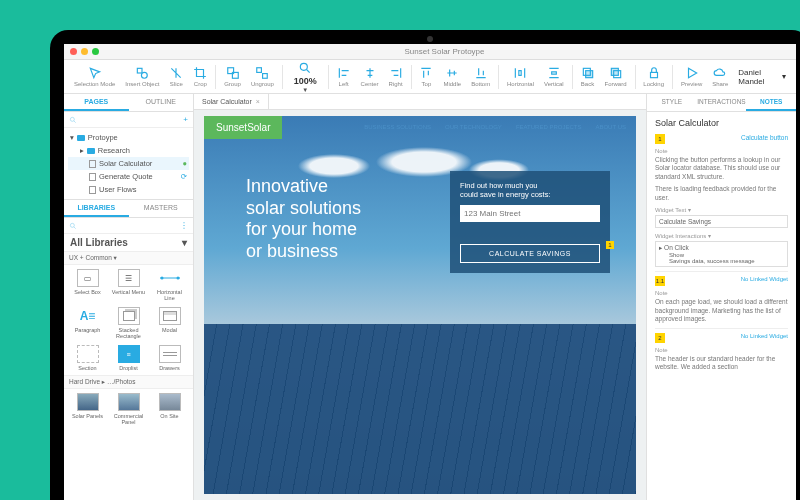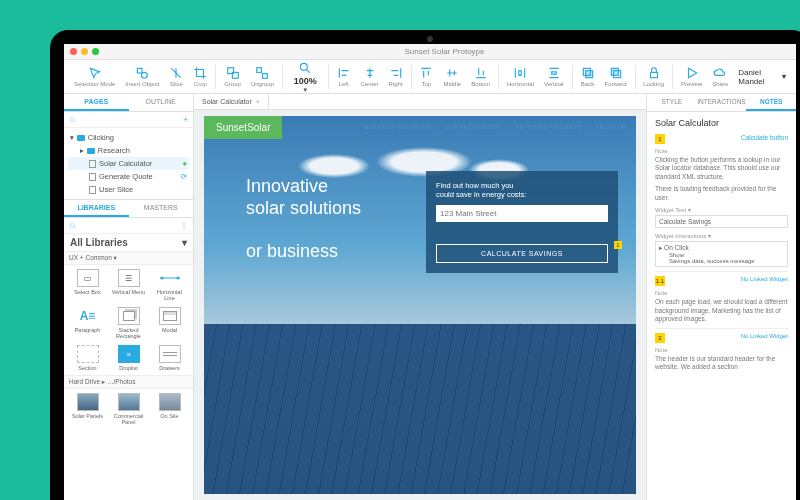--- a/index.html
+++ b/index.html
@@ -40,21 +40,21 @@
   .cat{font-size:6.5px;color:#666;padding:2px 5px;border-top:1px solid #eee;border-bottom:1px solid #eee;background:#fafafa;}
   .center { flex:1; background:#eef1f2; display:flex; flex-direction:column; }
   .tabbar { height:16px; background:#fff; border-bottom:1px solid #e0e0e0; display:flex; align-items:center;}
   .ftab { padding:0 8px; font-size:7px; height:100%; display:flex; align-items:center; gap:4px; border-right:1px solid #e0e0e0;}
   .canvas { flex:1; padding:6px 10px; overflow:hidden;}
   .page { width:100%; height:100%; background:linear-gradient(to bottom,#3a7bb5 0%,#5fa8d3 35%,#a8c8dc 55%,#d0d8db 60%);position:relative;overflow:hidden;padding-left:46px;}
   .logo{position:absolute;left:0;top:0;background:#5cb85c;color:#fff;padding:6px 12px;font-size:10px;font-weight:500;}
   .nav{position:absolute;right:10px;top:8px;display:flex;gap:14px;font-size:6px;color:#4a8fc7;}
   .hero{position:absolute;left:18px;top:60px;color:#fff;}
   .hero h1{font-size:18px;font-weight:300;line-height:1.2;margin-left:24px;}
-  .card{position:absolute;right:18px;top:55px;width:192px;background:rgba(30,80,120,0.85);padding:10px;color:#fff;}
+  .card{position:absolute;right:26px;top:55px;width:160px;background:rgba(30,80,120,0.85);padding:10px;color:#fff;}
   .card p{font-size:7.5px;margin-bottom:6px;}
   .card input{width:100%;padding:4px;font-size:8px;border:none;margin-bottom:22px;}
   .card button{width:100%;padding:5px;background:transparent;border:1px solid #fff;color:#fff;font-size:7px;letter-spacing:0.5px;}
   .badge{position:absolute;width:8px;height:8px;background:#ffd400;font-size:6px;display:flex;align-items:center;justify-content:center;color:#333;}
   .panels{position:absolute;bottom:0;left:0;right:0;height:45%;background:linear-gradient(to bottom,#2a4a6e 0%,#1a3a5a 100%);}
   .panels::before{content:"";position:absolute;inset:0;background:repeating-linear-gradient(100deg,#2a5a8a 0px,#2a5a8a 12px,#1a4a7a 12px,#1a4a7a 13px),repeating-linear-gradient(0deg,transparent 0px,transparent 2px,rgba(0,0,0,.2) 2px,rgba(0,0,0,.2) 3px);opacity:.8;}
   .clouds{position:absolute;left:0;right:0;top:20px;height:80px;}
   .clouds::before{content:"";position:absolute;width:300px;height:40px;left:40px;top:10px;background:radial-gradient(ellipse 60px 20px at 30% 50%,#fff 40%,transparent 60%),radial-gradient(ellipse 80px 25px at 60% 40%,#fff 40%,transparent 60%),radial-gradient(ellipse 50px 18px at 85% 60%,#fff 40%,transparent 60%);opacity:.9;}
   .right { width:150px; background:#fff; border-left:1px solid #e0e0e0; display:flex; flex-direction:column; padding:0;}
   .rtabs{display:flex;border-bottom:1px solid #e0e0e0;}
@@ -278,21 +278,21 @@
               <circle cx="10" cy="10" r="6"></circle>
               <path d="M15 15l5 5"></path>
             </svg>
             <span style="flex:1"></span>
             <span style="color:#29abe2">+</span>
           </div>
         <div class="tree">
           <div class="tree-item">
               <span>▾</span>
               <span class="folder-ic"></span>
-              <span>Clicking</span>
+              <span>Protoype</span>
             </div>
           <div class="tree-item" style="padding-left:12px">
               <span>▸</span>
               <span class="folder-ic"></span>
               <span>Research</span>
             </div>
           <div class="tree-item sel" style="padding-left:12px">
               <span style="width:6px"></span>
               <span class="page-ic"></span>
               <span>Solar Calculator</span>
@@ -300,21 +300,21 @@
             </div>
           <div class="tree-item" style="padding-left:12px">
               <span style="width:6px"></span>
               <span class="page-ic"></span>
               <span>Generate Quote</span>
               <span style="margin-left:auto;color:#29abe2">⟳</span>
             </div>
           <div class="tree-item" style="padding-left:12px">
               <span style="width:6px"></span>
               <span class="page-ic"></span>
-              <span>User Slice</span>
+              <span>User Flows</span>
             </div>
         </div>
         <div class="tabs" style="border-top:1px solid #e0e0e0">
           <div class="tab active">LIBRARIES</div>
           <div class="tab">MASTERS</div>
         </div>
         <div class="search-row">
             <svg viewBox="0 0 24 24">
               <circle cx="10" cy="10" r="6"></circle>
               <path d="M15 15l5 5"></path>
@@ -413,21 +413,21 @@
           <div class="page">
             <div class="clouds"></div>
             <div class="logo">SunsetSolar</div>
             <div class="nav">
               <span>BUSINESS SOLUTIONS</span>
                 <span>OUR TECHNOLOGY</span>
                 <span>FEATURED PROJECTS</span>
                 <span>ABOUT US</span>
             </div>
             <div class="hero">
-              <h1><span>Innovative</span><br><span>solar solutions</span><br><br><span>or business</span></h1>
+              <h1><span>Innovative</span><br><span>solar solutions</span><br><span>for your home</span><br><span>or business</span></h1>
             </div>
             <div class="card">
               <p><span>Find out how much you</span><br><span>could save in energy costs:</span></p>
               <input placeholder="123 Main Street" style="">
               <button>CALCULATE SAVINGS</button>
               <div class="badge" style="right:-4px;bottom:24px">1</div>
             </div>
             <div class="panels"></div>
           </div>
         </div>

